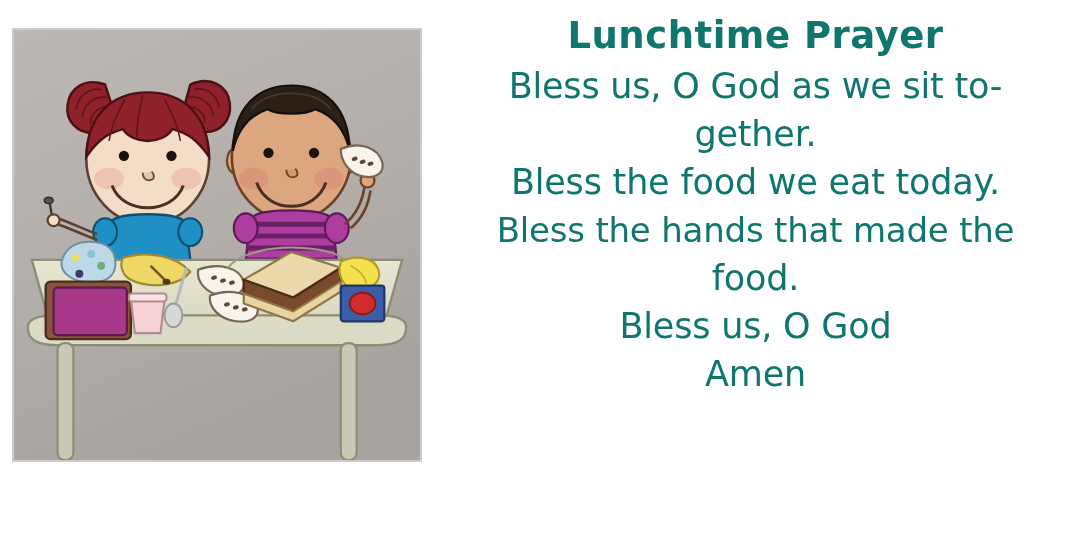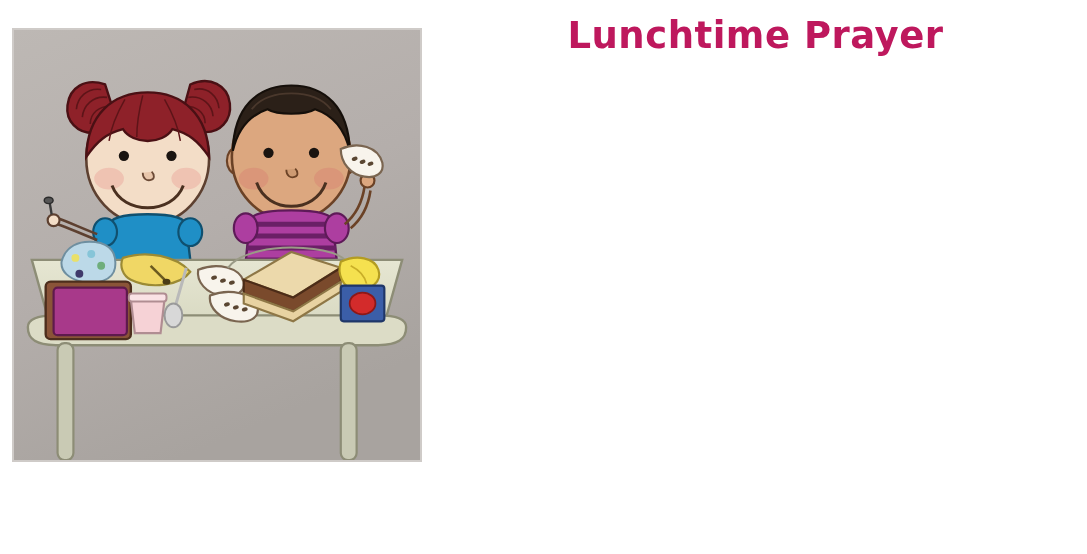--- a/index.html
+++ b/index.html
@@ -36,21 +36,21 @@
   
   #prayer-column {
     position: absolute;
     left: 424px;
     top: 0;
     width: 663px;
     height: 554px;
     box-sizing: border-box;
     padding: 14px 2px 0 2px;
     text-align: center;
-    color: #be185d;
+    color: #0f766e;
   }
   #prayer-title {
     font-family: "DejaVu Sans", sans-serif;
     font-weight: bold;
     font-size: 37px;
     line-height: 44px;
     letter-spacing: 0.5px;
     white-space: nowrap;
   }
   .prayer-line {
@@ -227,13 +227,22 @@
       <path d="M340 238 C348 242 354 248 356 256" fill="none" stroke="#c9ae28" stroke-width="1.8"></path>
 
       <rect x="330" y="258" width="44" height="36" rx="3" fill="#3b5ea8" stroke="#1f3668" stroke-width="2.2"></rect>
       <ellipse cx="352" cy="276" rx="13" ry="11" fill="#d32b2b" stroke="#8d1818" stroke-width="1.8"></ellipse>
     </g>
   </svg>
 </div>
 
 <div id="prayer-column">
   <div id="prayer-title">Lunchtime Prayer</div>
+  <div id="prayer-lines">
+    <div class="prayer-line">Bless us, O God as we sit to-</div>
+    <div class="prayer-line">gether.</div>
+    <div class="prayer-line">Bless the food we eat today.</div>
+    <div class="prayer-line tight">Bless the hands that made the</div>
+    <div class="prayer-line">food.</div>
+    <div class="prayer-line">Bless us, O God</div>
+    <div class="prayer-line">Amen</div>
+  </div>
 </div>
 
 </body></html>

